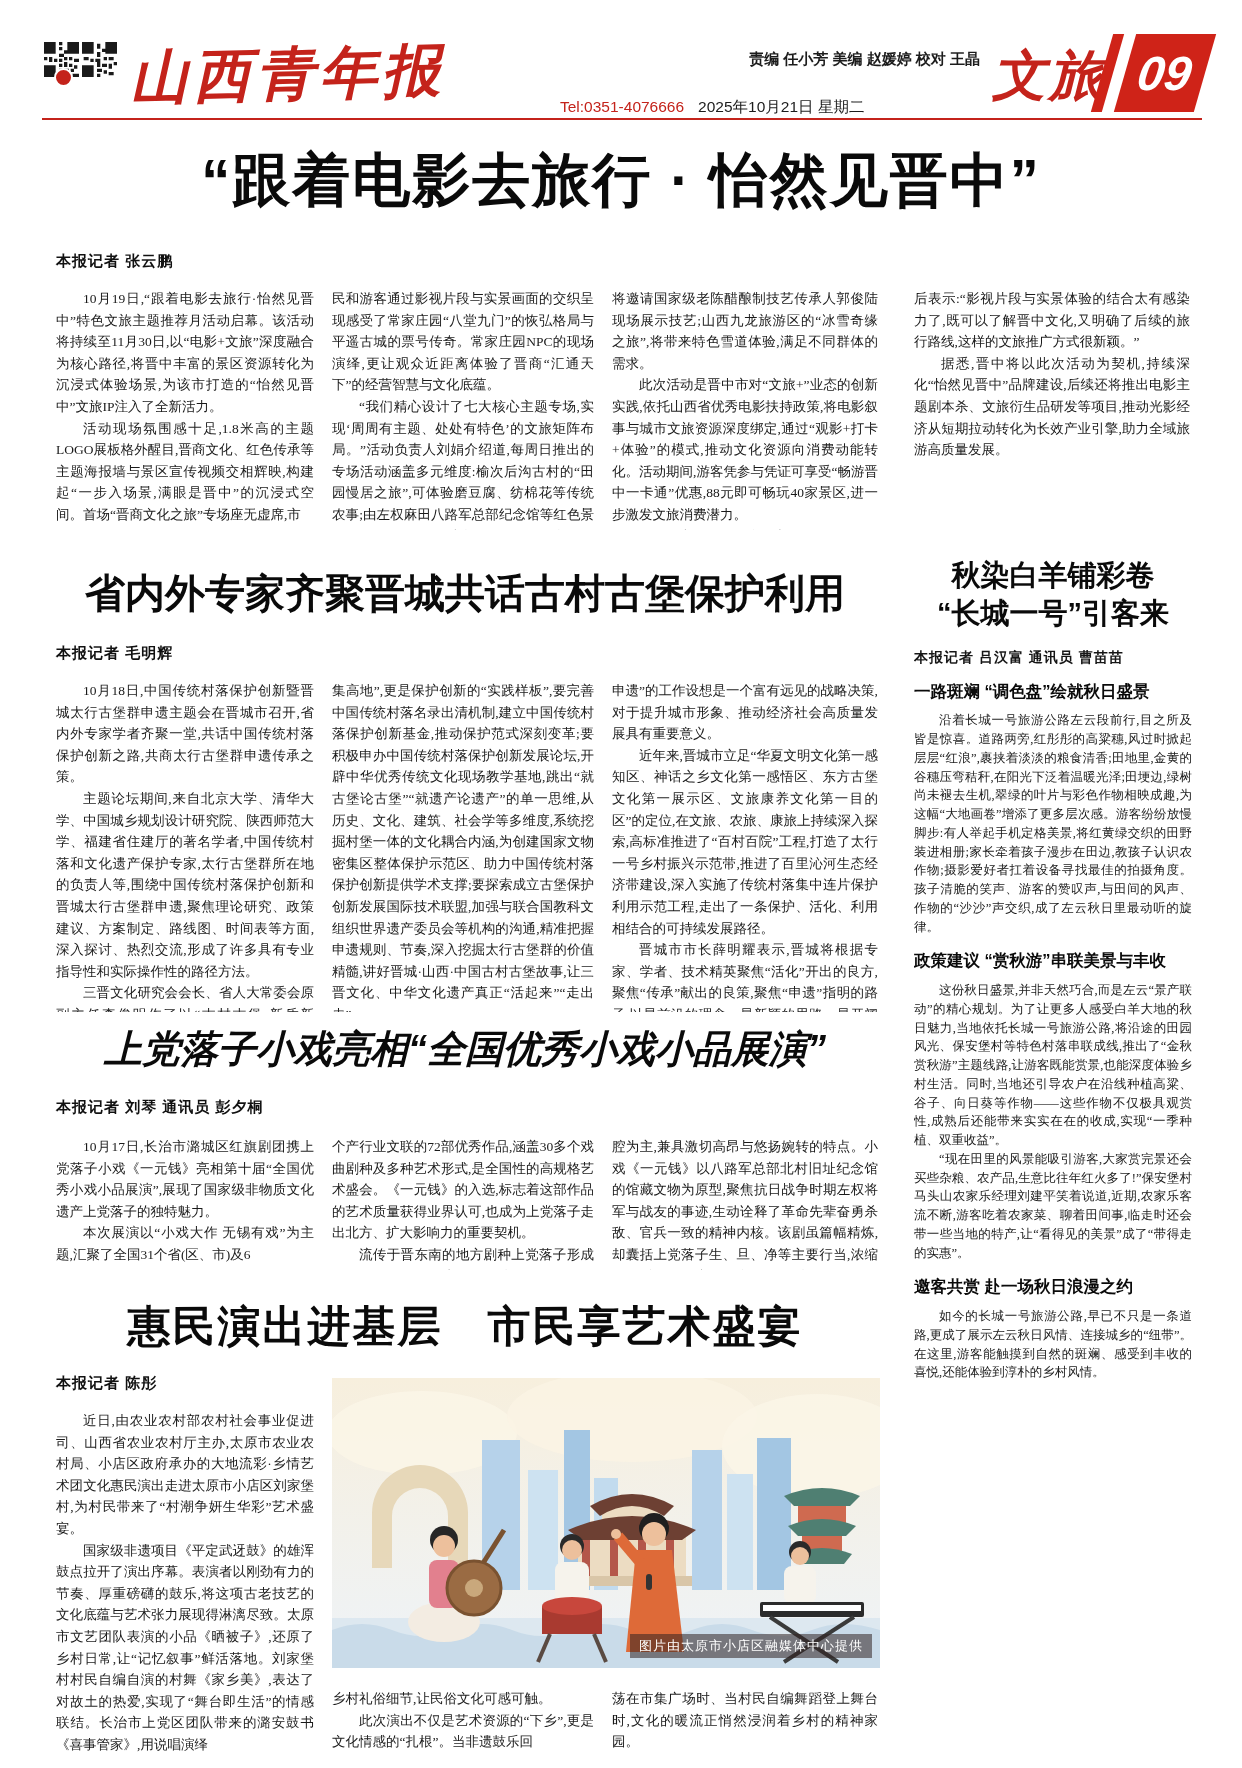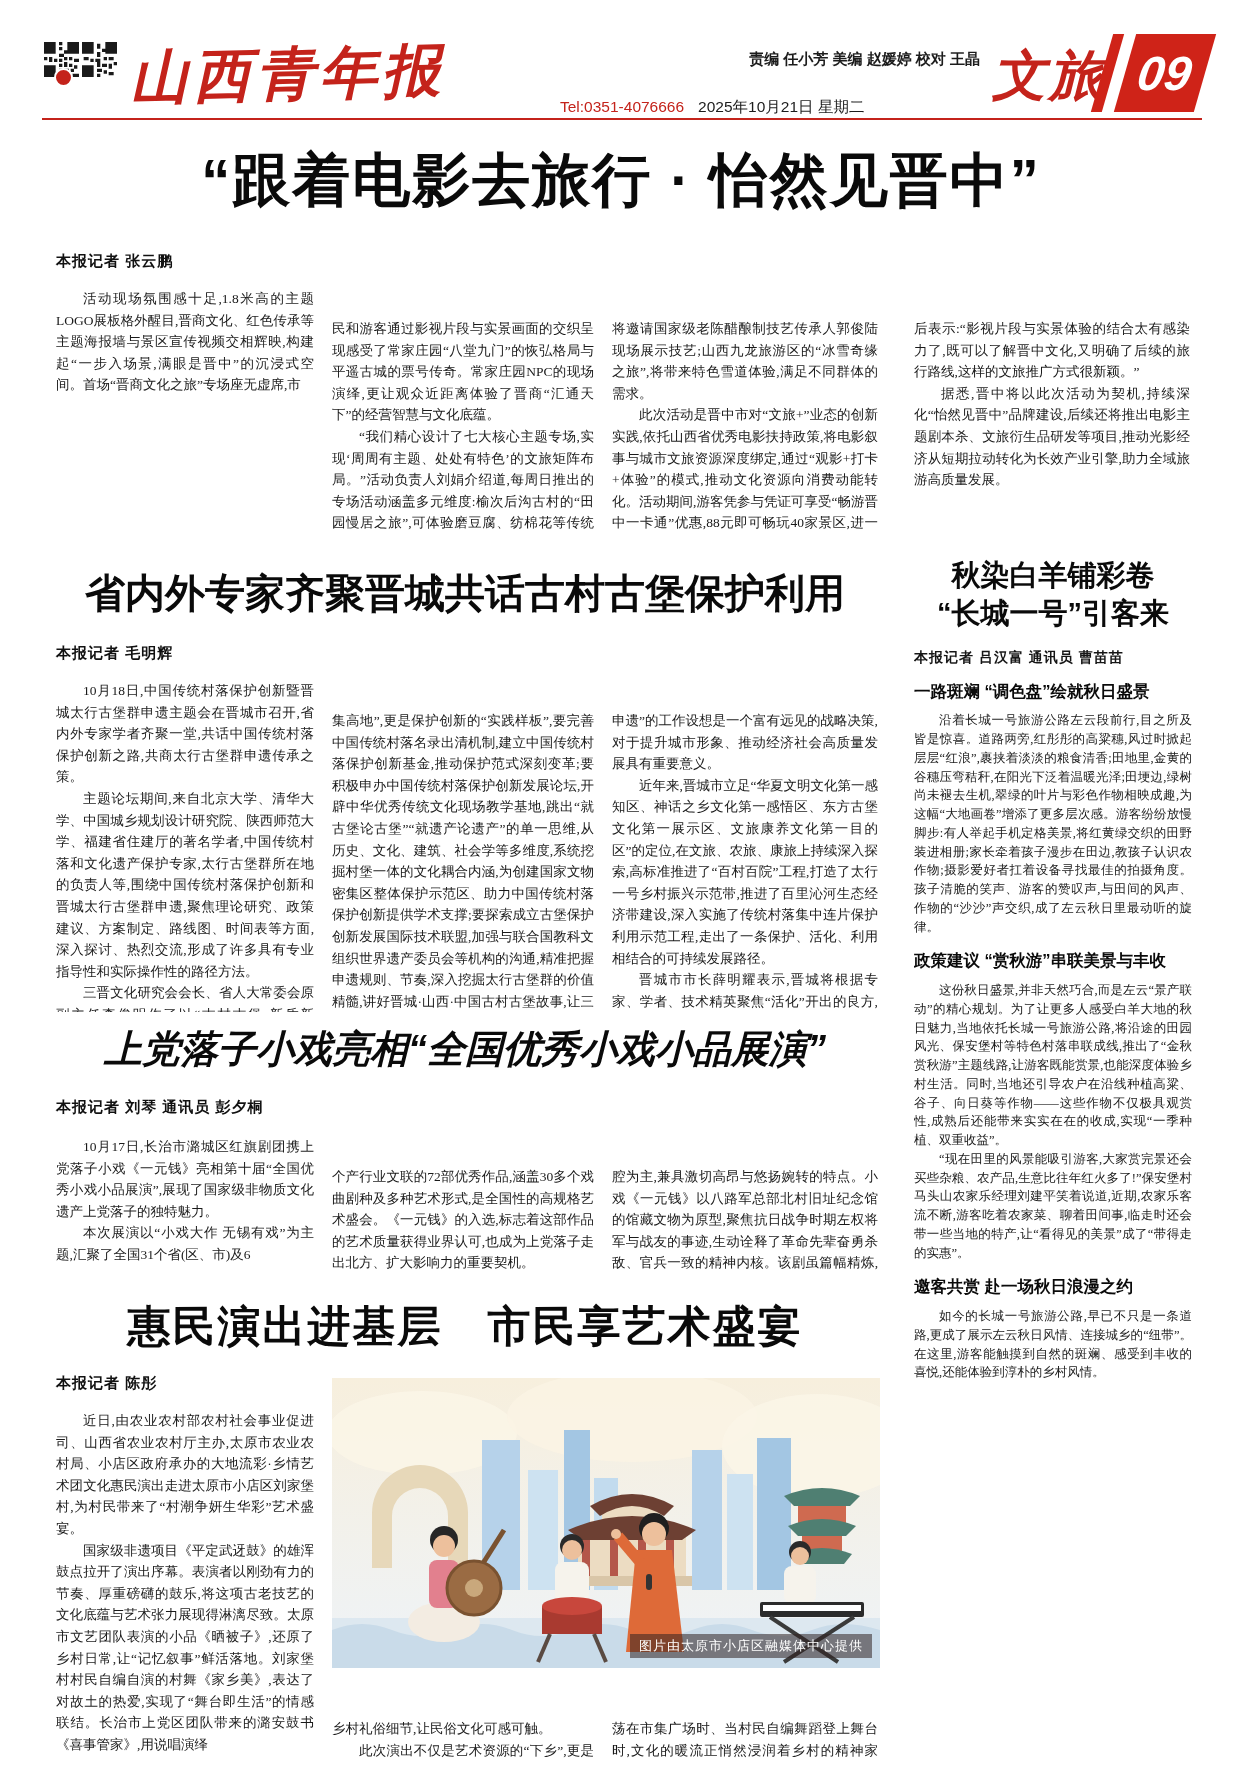--- a/index.html
+++ b/index.html
@@ -27,21 +27,21 @@
   .pagenum-box span{color:#fff;font-size:48px;font-weight:900;font-style:italic;
             font-family:"Liberation Sans","DejaVu Sans",sans-serif;transform:skewX(8deg);}
   .header-rule{position:absolute;left:42px;top:118px;width:1160px;height:2px;background:#c4231b;}
   
   .headline{position:absolute;left:42px;text-align:center;font-weight:900;color:#0a0a0a;
             font-family:"Liberation Sans","DejaVu Sans",sans-serif;}
   .byline{position:absolute;font-size:15px;font-weight:bold;color:#111;
             font-family:"Liberation Sans","DejaVu Sans",sans-serif;letter-spacing:1px;}
   .col{position:absolute;overflow:hidden;font-size:13.5px;line-height:1.6;text-align:justify;color:#1a1a1a;}
   .para{margin:0;text-indent:2em;}
-  .para.cont{text-indent:0;margin-top:30px;}
+  .para.cont{text-indent:0;}
   
   .a1-headline{top:142px;width:1158px;font-size:58px;letter-spacing:2px;}
   .a1-byline{left:56px;top:252px;}
   .a1col{top:288px;height:242px;}
   
   .a2-headline{top:566px;width:846px;font-size:40px;}
   .a2-byline{left:56px;top:644px;}
   .a2col{top:680px;height:332px;}
   
   .sidebar{position:absolute;left:914px;top:556px;width:278px;height:1204px;overflow:hidden;}
@@ -107,20 +107,21 @@
         <span>09</span>
       </div>
     </div>
     <div class="header-rule"></div>
   </div>
 
   <div>
     <div class="headline a1-headline">“跟着电影去旅行 · 怡然见晋中”</div>
     <div class="byline a1-byline">本报记者 张云鹏</div>
     <div class="col a1col cx1">
+      <p class="para">10月19日,“跟着电影去旅行·怡然见晋中”特色文旅主题推荐月活动启幕。该活动将持续至11月30日,以“电影+文旅”深度融合为核心路径,将晋中丰富的景区资源转化为沉浸式体验场景,为该市打造的“怡然见晋中”文旅IP注入了全新活力。</p>
       <p class="para">活动现场氛围感十足,1.8米高的主题LOGO展板格外醒目,晋商文化、红色传承等主题海报墙与景区宣传视频交相辉映,构建起“一步入场景,满眼是晋中”的沉浸式空间。首场“晋商文化之旅”专场座无虚席,市</p>
     </div>
     <div class="col a1col cx2">
       <p class="para cont">民和游客通过影视片段与实景画面的交织呈现感受了常家庄园“八堂九门”的恢弘格局与平遥古城的票号传奇。常家庄园NPC的现场演绎,更让观众近距离体验了晋商“汇通天下”的经营智慧与文化底蕴。</p>
       <p class="para">“我们精心设计了七大核心主题专场,实现‘周周有主题、处处有特色’的文旅矩阵布局。”活动负责人刘娟介绍道,每周日推出的专场活动涵盖多元维度:榆次后沟古村的“田园慢居之旅”,可体验磨豆腐、纺棉花等传统农事;由左权麻田八路军总部纪念馆等红色景区组成的“红色传承之旅”,传承革命精神;“非遗匠心之旅”</p>
     </div>
     <div class="col a1col cx3">
       <p class="para cont">将邀请国家级老陈醋酿制技艺传承人郭俊陆现场展示技艺;山西九龙旅游区的“冰雪奇缘之旅”,将带来特色雪道体验,满足不同群体的需求。</p>
       <p class="para">此次活动是晋中市对“文旅+”业态的创新实践,依托山西省优秀电影扶持政策,将电影叙事与城市文旅资源深度绑定,通过“观影+打卡+体验”的模式,推动文化资源向消费动能转化。活动期间,游客凭参与凭证可享受“畅游晋中一卡通”优惠,88元即可畅玩40家景区,进一步激发文旅消费潜力。</p>
       <p class="para">太原游客王女士在参加完首场活动</p>

